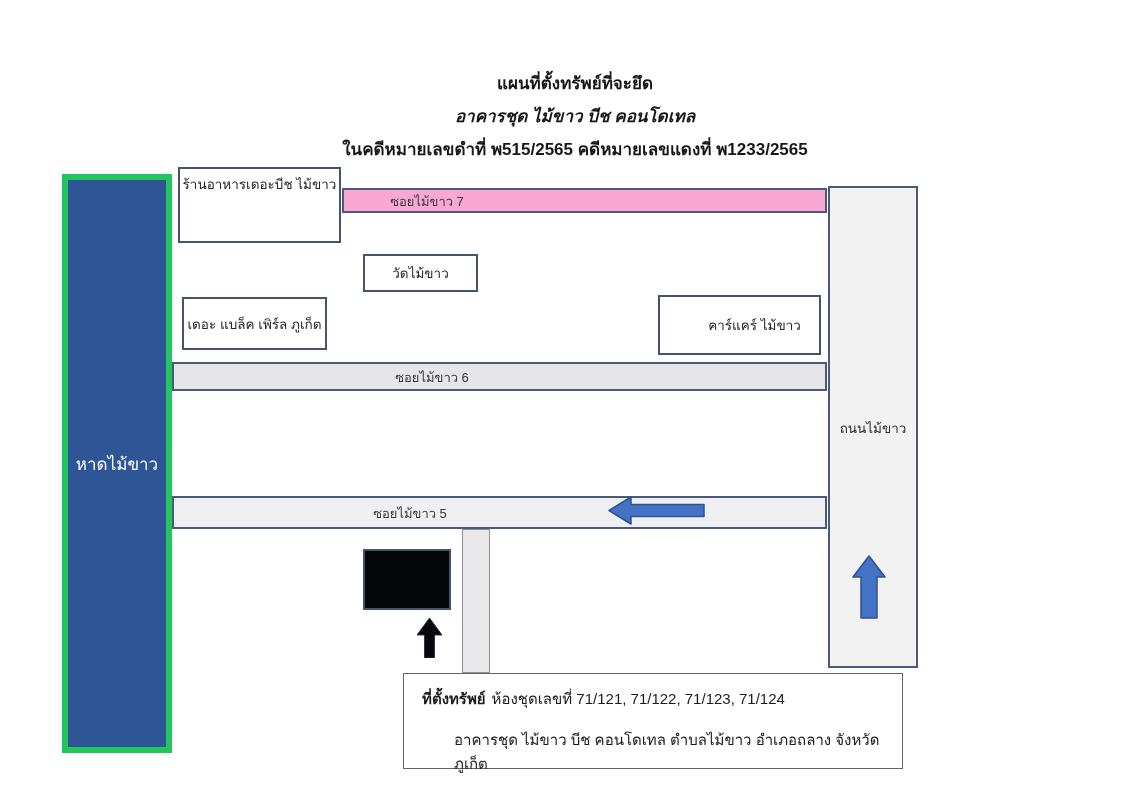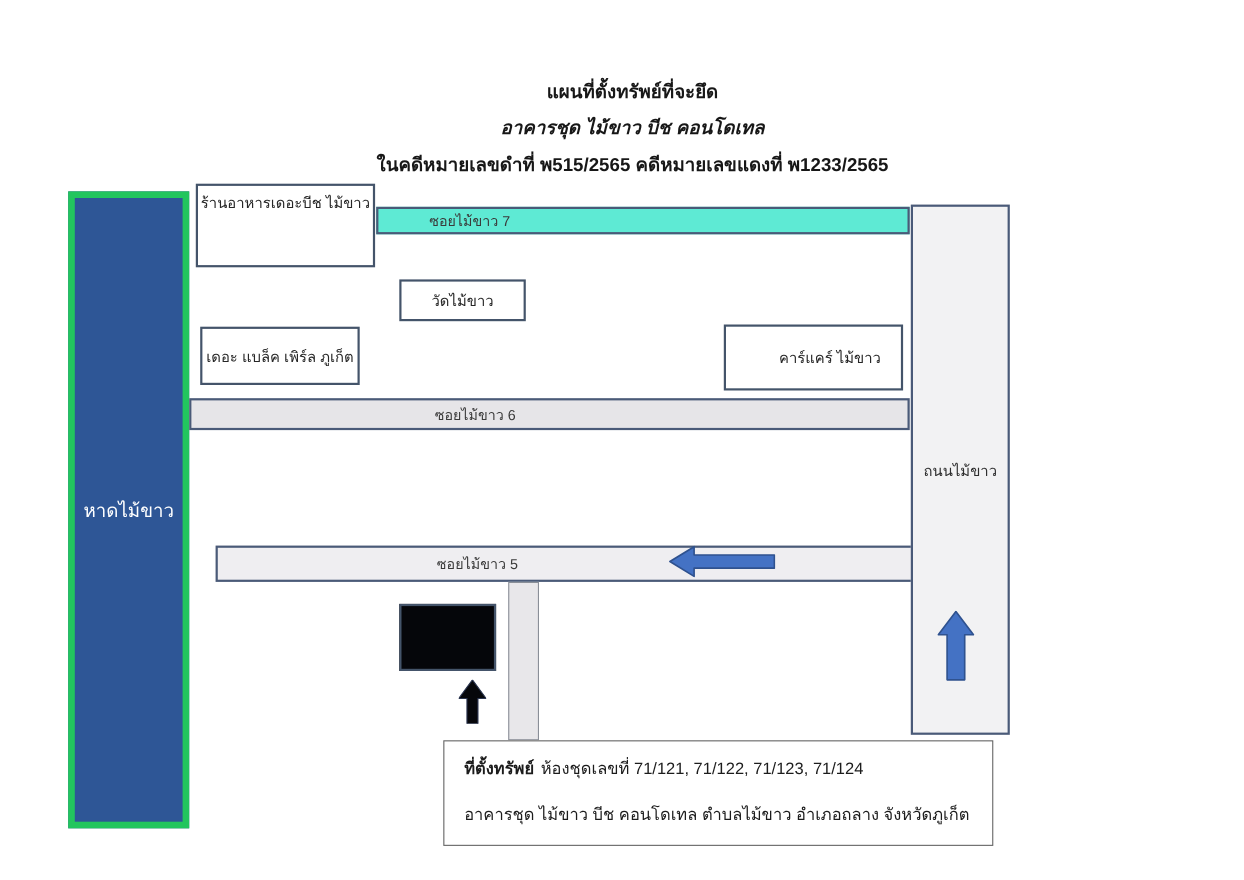--- a/index.html
+++ b/index.html
@@ -26,23 +26,23 @@
   .beach-label{position:absolute;left:0;top:270px;width:100%;text-align:center;
     color:#ffffff;font-size:17px;}
   
   .road{
     background:#E9E8EB;border:2px solid #4A5A78;box-sizing:border-box;
   }
   .road-label{
     position:absolute;top:50%;transform:translate(-50%,-50%);
     font-size:13px;color:#3a3a3a;white-space:nowrap;
   }
-  .road7{left:342px;top:188px;width:485px;height:25px;background:#5eead4;}
+  .road7{left:342px;top:188px;width:485px;height:25px;background:#f9a8d4;}
   .road6{left:172px;top:362px;width:655px;height:29px;background:#E6E5E8;}
-  .road5{left:172px;top:496px;width:655px;height:33px;background:#EFEEF1;margin-left:24px;}
+  .road5{left:172px;top:496px;width:655px;height:33px;background:#EFEEF1;}
   .vroad{left:828px;top:186px;width:90px;height:482px;background:#F2F2F3;}
   .vroad-label{position:absolute;left:0;top:229px;width:100%;text-align:center;
     font-size:13.5px;color:#2e2e2e;}
   .smallroad{left:462px;top:529px;width:28px;height:144px;
     background:#E8E7EA;border:1.5px solid #8A8F98;box-sizing:border-box;}
   
   .lbox{
     background:#ffffff;border:2px solid #44546A;box-sizing:border-box;
     font-size:13.5px;color:#262626;
     display:flex;align-items:center;justify-content:center;text-align:center;
@@ -56,21 +56,21 @@
     background:#05060a;border:2px solid #44546A;box-sizing:border-box;}
   
   .arrow{line-height:0;}
   
   .infobox{
     left:403px;top:673px;width:500px;height:96px;
     background:#ffffff;border:1.5px solid #646464;box-sizing:border-box;
     padding:13px 0 0 18px;font-size:15px;color:#1c1c1c;
   }
   .infobox p{margin:0;}
-  .infobox .l2{margin-top:17px;}
+  .infobox .l2{margin-top:17px;margin-left:32px;}
   .ib-bold{font-weight:bold;margin-right:6px;}
 </style>
 </head>
 <body>
 
 <div class="page">
 
   <div class="abs title-wrap">
     <div class="title-line t1">แผนที่ตั้งทรัพย์ที่จะยึด</div>
     <div class="title-line t2">อาคารชุด ไม้ขาว บีช คอนโดเทล</div>

